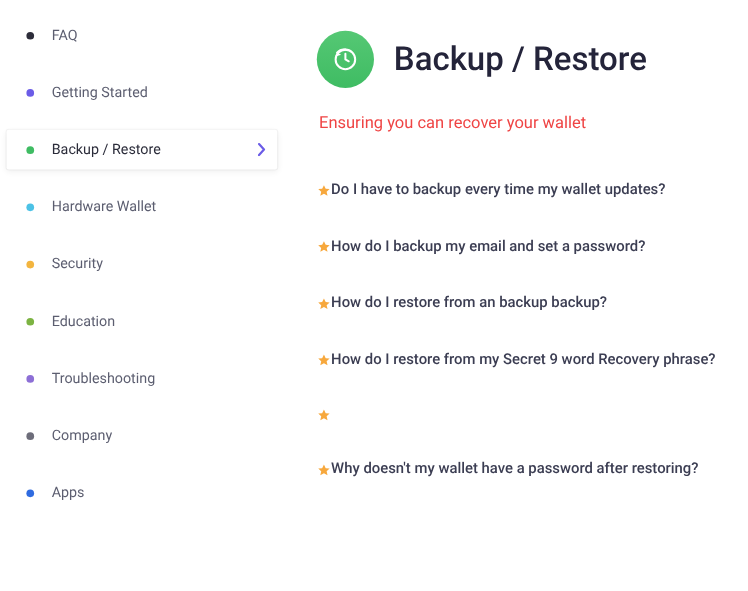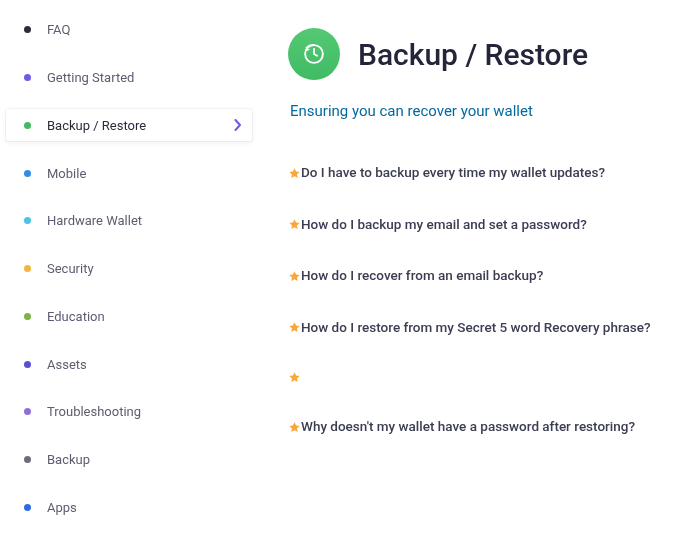--- a/index.html
+++ b/index.html
@@ -71,21 +71,21 @@
     justify-content: center;
   }
   .header-icon svg { width: 26px; height: 26px; }
   .header-title {
     font-size: 30px;
     font-weight: 500;
     color: #24243a;
   }
   .subtitle {
     font-size: 15px;
-    color: #0369a1;
+    color: #ef4444;
     margin-top: 22px;
     margin-left: 2px;
   }
   .faq-list {
     margin-top: 44px;
     display: flex;
     flex-direction: column;
     gap: 34px;
   }
   .faq-item {
@@ -121,46 +121,38 @@
     <div class="sidebar-item active">
       <span class="dot" style="background: rgb(63, 188, 99);"></span>
       <span>Backup / Restore</span>
       <span class="chev">
         <svg viewBox="0 0 8 12">
           <path d="M1.5 1 L6 6 L1.5 11" stroke="currentColor" stroke-width="2" fill="none" stroke-linecap="round" stroke-linejoin="round"></path>
         </svg>
       </span>
     </div>
     <div class="sidebar-item">
-      <span class="dot" style="background: rgb(46, 141, 230);"></span>
-      <span>Mobile</span>
-    </div>
-    <div class="sidebar-item">
       <span class="dot" style="background: rgb(76, 194, 230);"></span>
       <span>Hardware Wallet</span>
     </div>
     <div class="sidebar-item">
       <span class="dot" style="background: rgb(243, 181, 63);"></span>
       <span>Security</span>
     </div>
     <div class="sidebar-item">
       <span class="dot" style="background: rgb(124, 179, 66);"></span>
       <span>Education</span>
     </div>
     <div class="sidebar-item">
-      <span class="dot" style="background: rgb(91, 78, 209);"></span>
-      <span>Assets</span>
-    </div>
-    <div class="sidebar-item">
       <span class="dot" style="background: rgb(141, 111, 214);"></span>
       <span>Troubleshooting</span>
     </div>
     <div class="sidebar-item">
       <span class="dot" style="background: rgb(109, 109, 122);"></span>
-      <span>Backup</span>
+      <span>Company</span>
     </div>
     <div class="sidebar-item">
       <span class="dot" style="background: rgb(47, 107, 224);"></span>
       <span>Apps</span>
     </div>
   </nav>
 
 <main class="main">
   <div class="header">
     <div class="header-icon">
@@ -192,29 +184,29 @@
           </svg>
         </span>
         <span class="faq-label">How do I backup my email and set a password?</span>
       </div>
       <div class="faq-item">
         <span class="star">
           <svg viewBox="0 0 24 24">
             <path fill="currentColor" d="M12 2.5l2.9 6 6.6.6-5 4.6 1.5 6.5L12 16.9 5.9 20.2l1.5-6.5-5-4.6 6.6-.6z"></path>
           </svg>
         </span>
-        <span class="faq-label">How do I recover from an email backup?</span>
-      </div>
-      <div class="faq-item">
-        <span class="star">
-          <svg viewBox="0 0 24 24">
-            <path fill="currentColor" d="M12 2.5l2.9 6 6.6.6-5 4.6 1.5 6.5L12 16.9 5.9 20.2l1.5-6.5-5-4.6 6.6-.6z"></path>
-          </svg>
-        </span>
-        <span class="faq-label">How do I restore from my Secret 5 word Recovery phrase?</span>
+        <span class="faq-label">How do I restore from an backup backup?</span>
+      </div>
+      <div class="faq-item">
+        <span class="star">
+          <svg viewBox="0 0 24 24">
+            <path fill="currentColor" d="M12 2.5l2.9 6 6.6.6-5 4.6 1.5 6.5L12 16.9 5.9 20.2l1.5-6.5-5-4.6 6.6-.6z"></path>
+          </svg>
+        </span>
+        <span class="faq-label">How do I restore from my Secret 9 word Recovery phrase?</span>
       </div>
       <div class="faq-item">
         <span class="star">
           <svg viewBox="0 0 24 24">
             <path fill="currentColor" d="M12 2.5l2.9 6 6.6.6-5 4.6 1.5 6.5L12 16.9 5.9 20.2l1.5-6.5-5-4.6 6.6-.6z"></path>
           </svg>
         </span>
       </div>
       <div class="faq-item">
         <span class="star">

